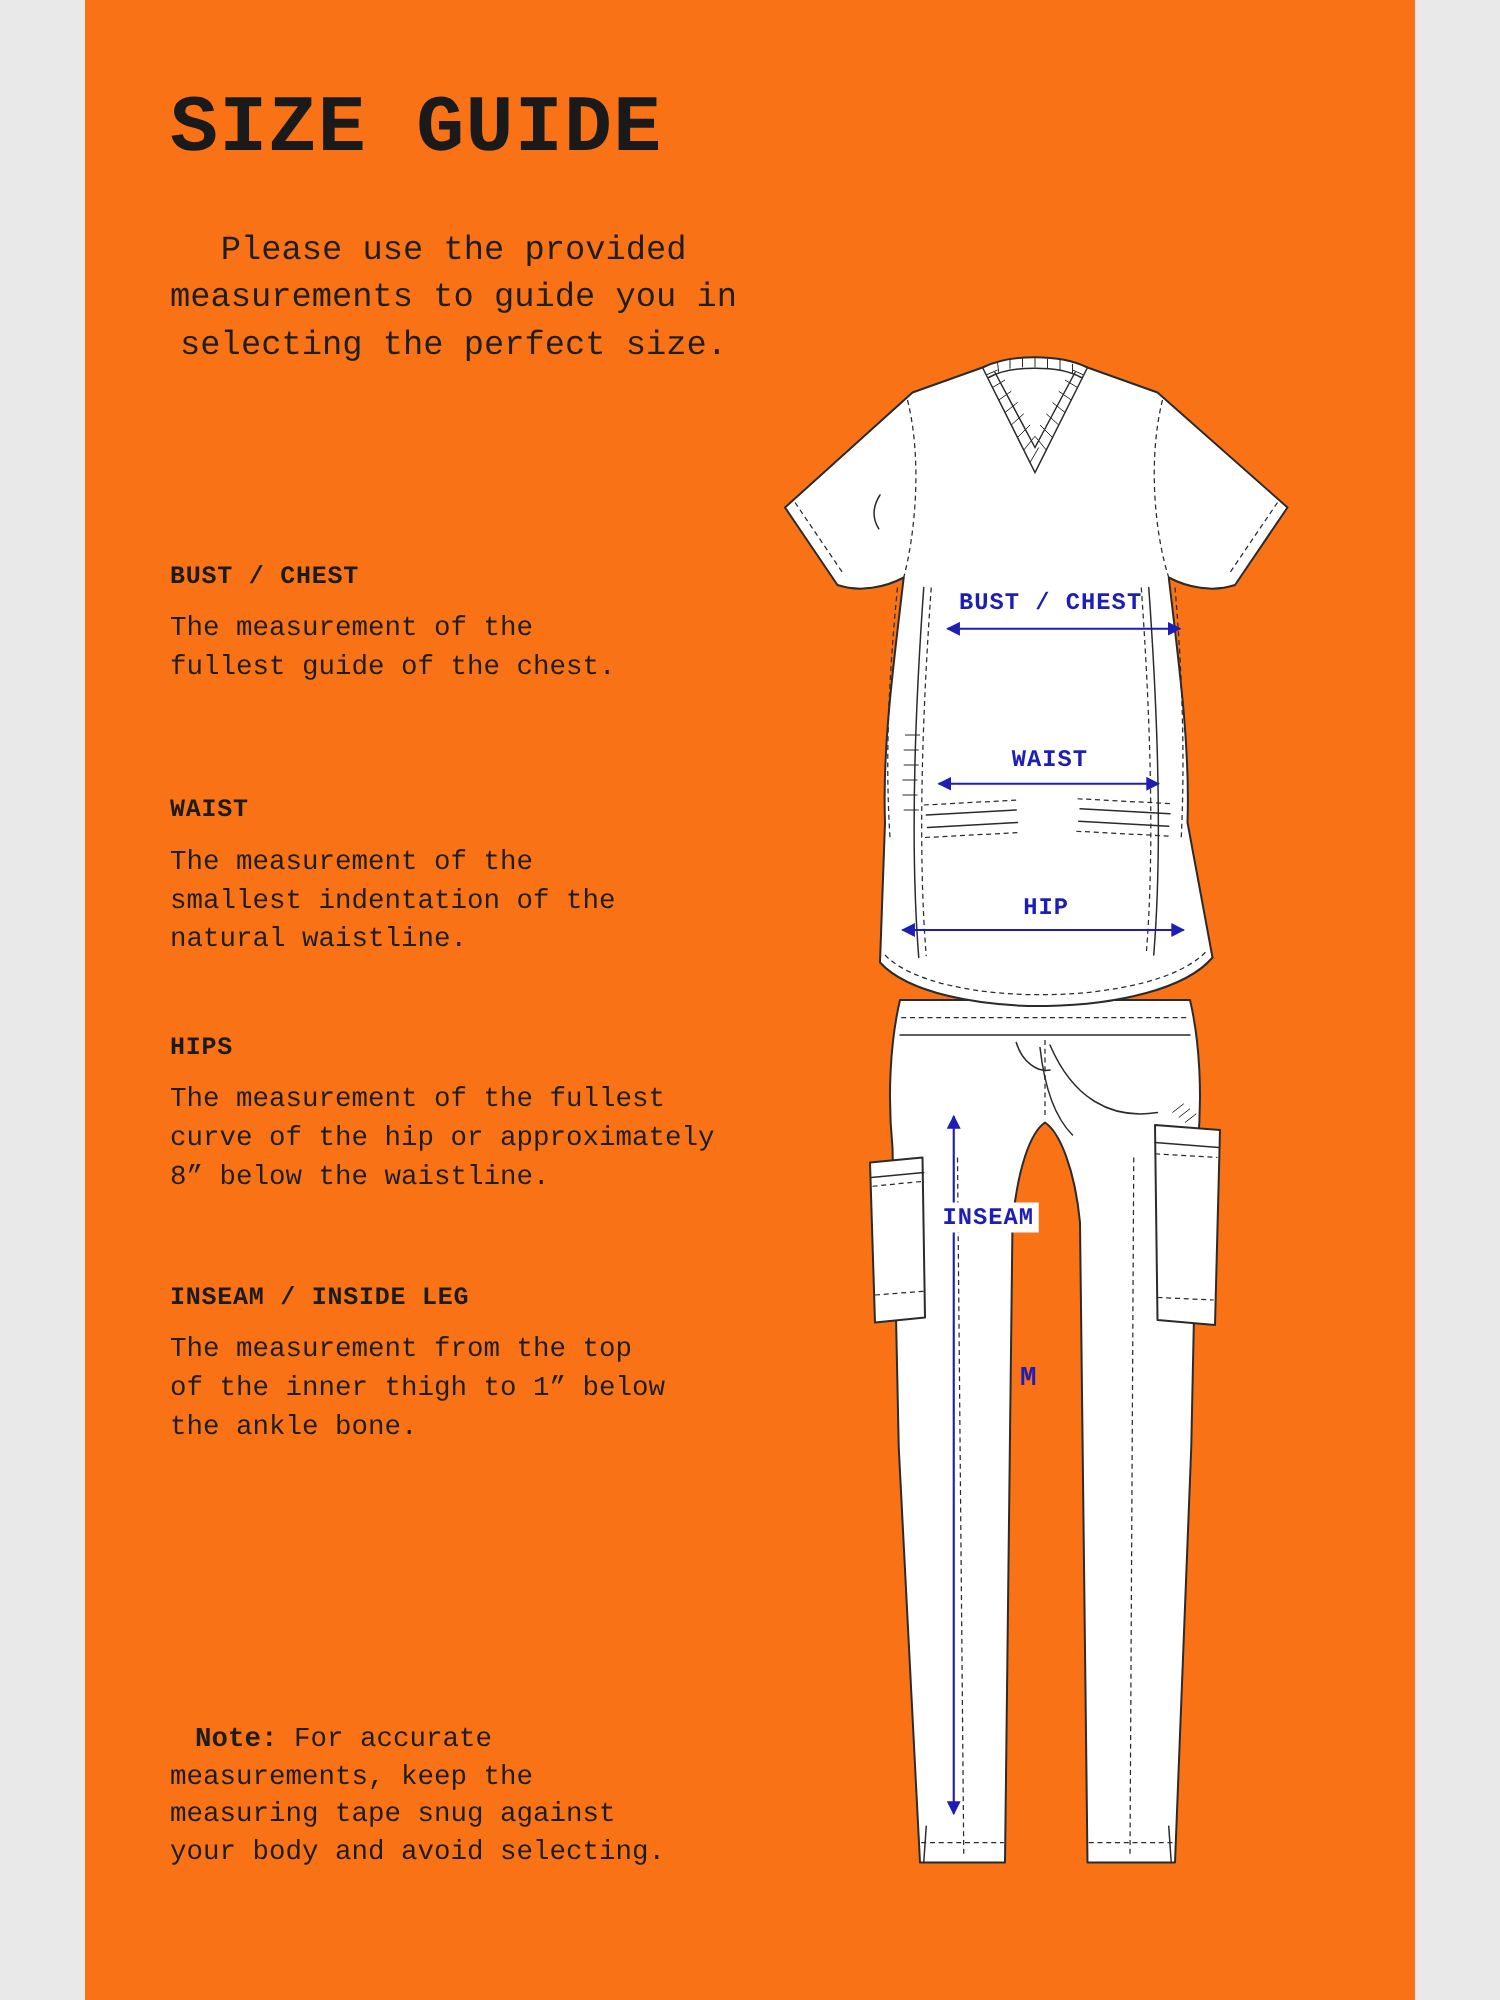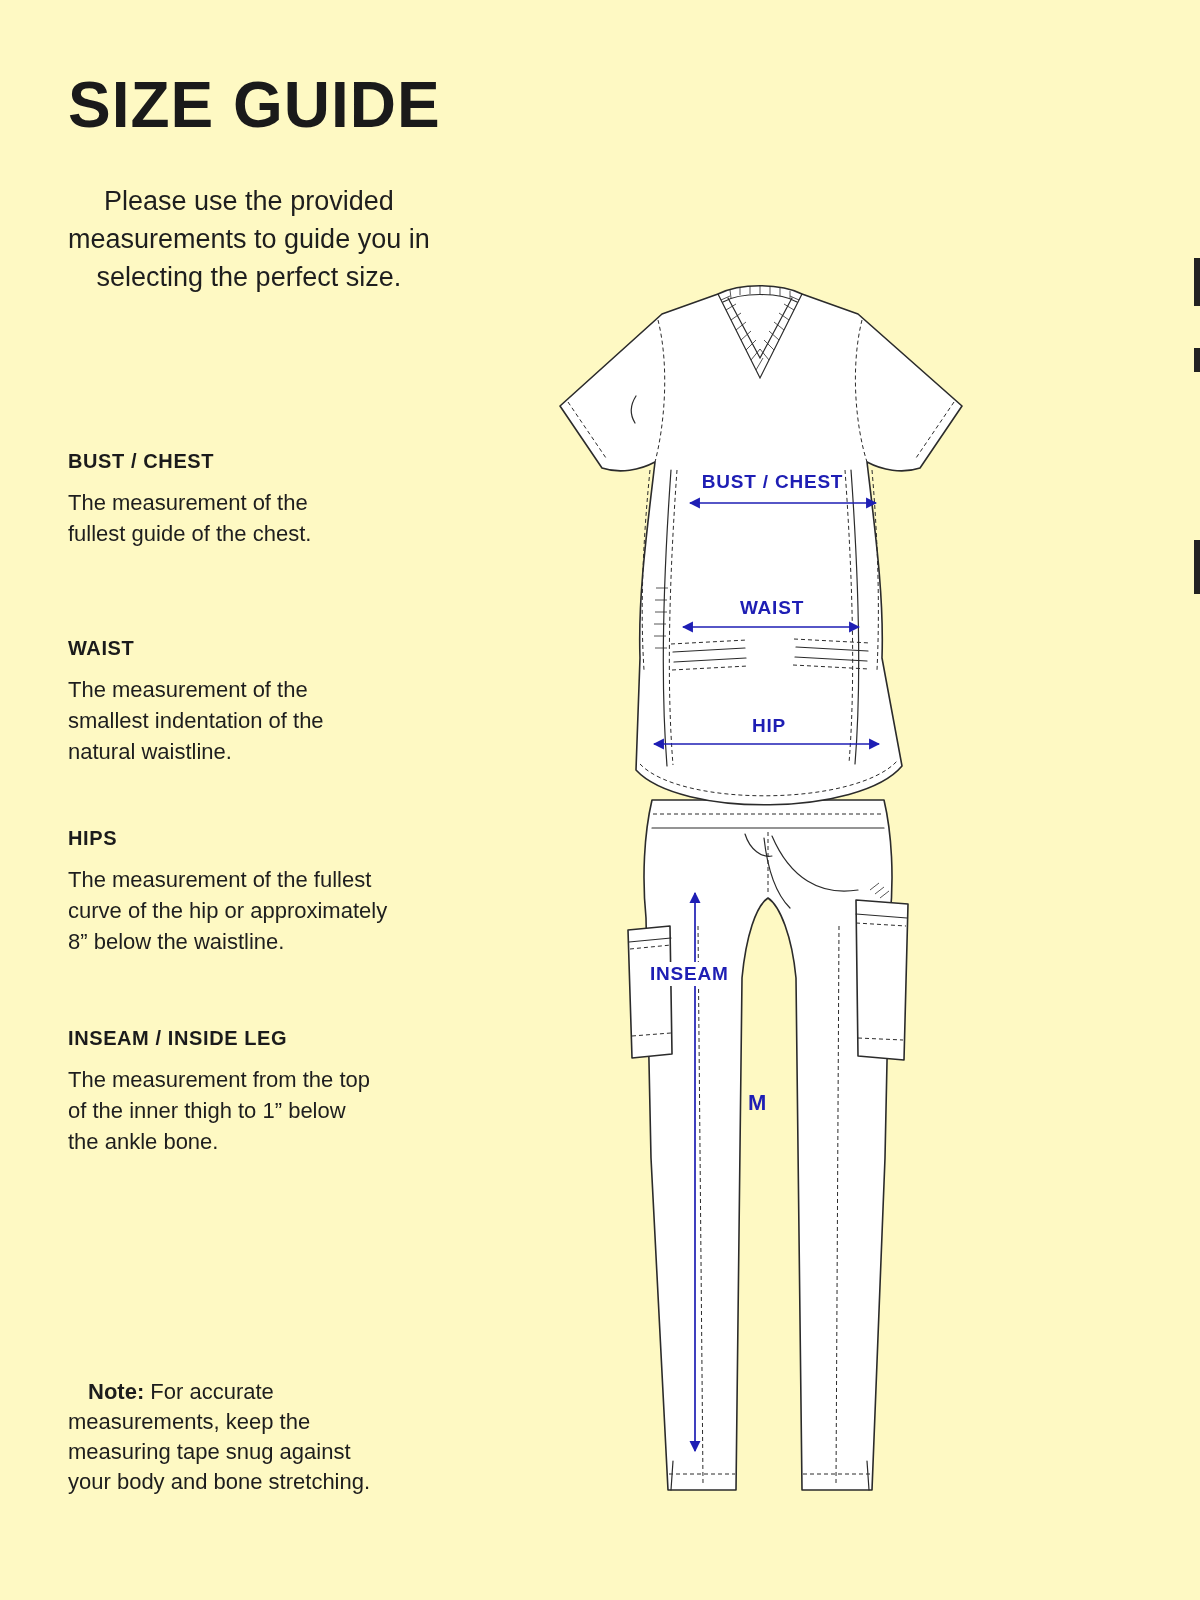--- a/index.html
+++ b/index.html
@@ -2,21 +2,21 @@
 <html style="--accent: #1e1eb4; --ink: #1d1d1d; --line: #2b2b2b;"><head>
 <meta charset="utf-8">
 <style>
   :root{
     --accent:#1e1eb4;
     --ink:#1d1d1d;
     --line:#2b2b2b;
   }
   *{margin:0;padding:0;box-sizing:border-box;}
   body{background:#e9e9e9;font-family:"Liberation Sans",sans-serif;color:var(--ink);}
-  .page{position:relative;width:1200px;height:1600px;background:#fef9c3;overflow:hidden;margin:0 auto;}
+  .page{position:relative;width:1064px;height:1600px;background:#f97316;overflow:hidden;margin:0 auto;font-family:Liberation Mono, monospace;}
 
   .title{position:absolute;left:68px;top:68px;font-size:64px;font-weight:700;letter-spacing:1px;color:#1a1a1a;}
   .intro{position:absolute;left:68px;top:182px;font-size:27px;line-height:38px;color:#1e1e1e;text-align:center;}
 
   .section{position:absolute;left:68px;}
   .section h3{font-size:20px;font-weight:700;letter-spacing:.6px;color:#1b1b1b;margin-bottom:14px;}
   .body-text{font-size:22px;line-height:31px;color:#1e1e1e;}
   .line{display:block;}
 
   .note{position:absolute;left:68px;top:1377px;font-size:22px;line-height:30px;}
@@ -25,21 +25,21 @@
   
   svg{position:absolute;left:540px;top:278px;}
   .ol{fill:#ffffff;stroke:var(--line);stroke-width:1.6;stroke-linejoin:round;}
   .ln{fill:none;stroke:var(--line);stroke-width:1.2;stroke-linecap:round;}
   .dash{fill:none;stroke:var(--line);stroke-width:1;stroke-dasharray:4 3;}
   .hatch{fill:none;stroke:var(--line);stroke-width:.8;}
   .accent-line line{stroke:var(--accent);stroke-width:1.7;}
   .accent-fill{fill:var(--accent);}
 
   .meas-label{position:absolute;color:var(--accent);font-weight:700;font-size:19px;letter-spacing:.8px;text-align:center;}
-  .meas-label.bg{background:#ffffff;padding:1px 4px;}
+  .meas-label.bg{background:#ffffff;padding:1px 4px;margin-left:36px;}
   .size-m{position:absolute;left:748px;top:1090px;width:34px;color:var(--accent);font-weight:700;font-size:22px;}
 
   .edge-mark{position:absolute;left:1194px;width:6px;background:#222;}
 </style>
 </head>
 <body>
 
 <div class="page">
 
   <h1 class="title">SIZE GUIDE</h1>
@@ -82,21 +82,21 @@
       <span class="line">The measurement from the top</span>
       <span class="line">of the inner thigh to 1” below</span>
       <span class="line">the ankle bone.</span>
     </div>
   </div>
 
   <div class="note">
     <span class="line"><span class="bold">Note:</span> <span>For accurate</span></span>
     <span class="line">measurements, keep the</span>
     <span class="line">measuring tape snug against</span>
-    <span class="line">your body and bone stretching.</span>
+    <span class="line">your body and avoid selecting.</span>
   </div>
 
   <svg width="450" height="1255" viewBox="0 0 450 1255">
     <defs>
       <marker id="ah" viewBox="0 0 10 10" refX="9" refY="5" markerWidth="6.5" markerHeight="6.5" orient="auto-start-reverse">
         <path d="M0 0L10 5L0 10z" class="accent-fill"></path>
       </marker>
     </defs>
 
     <g>

